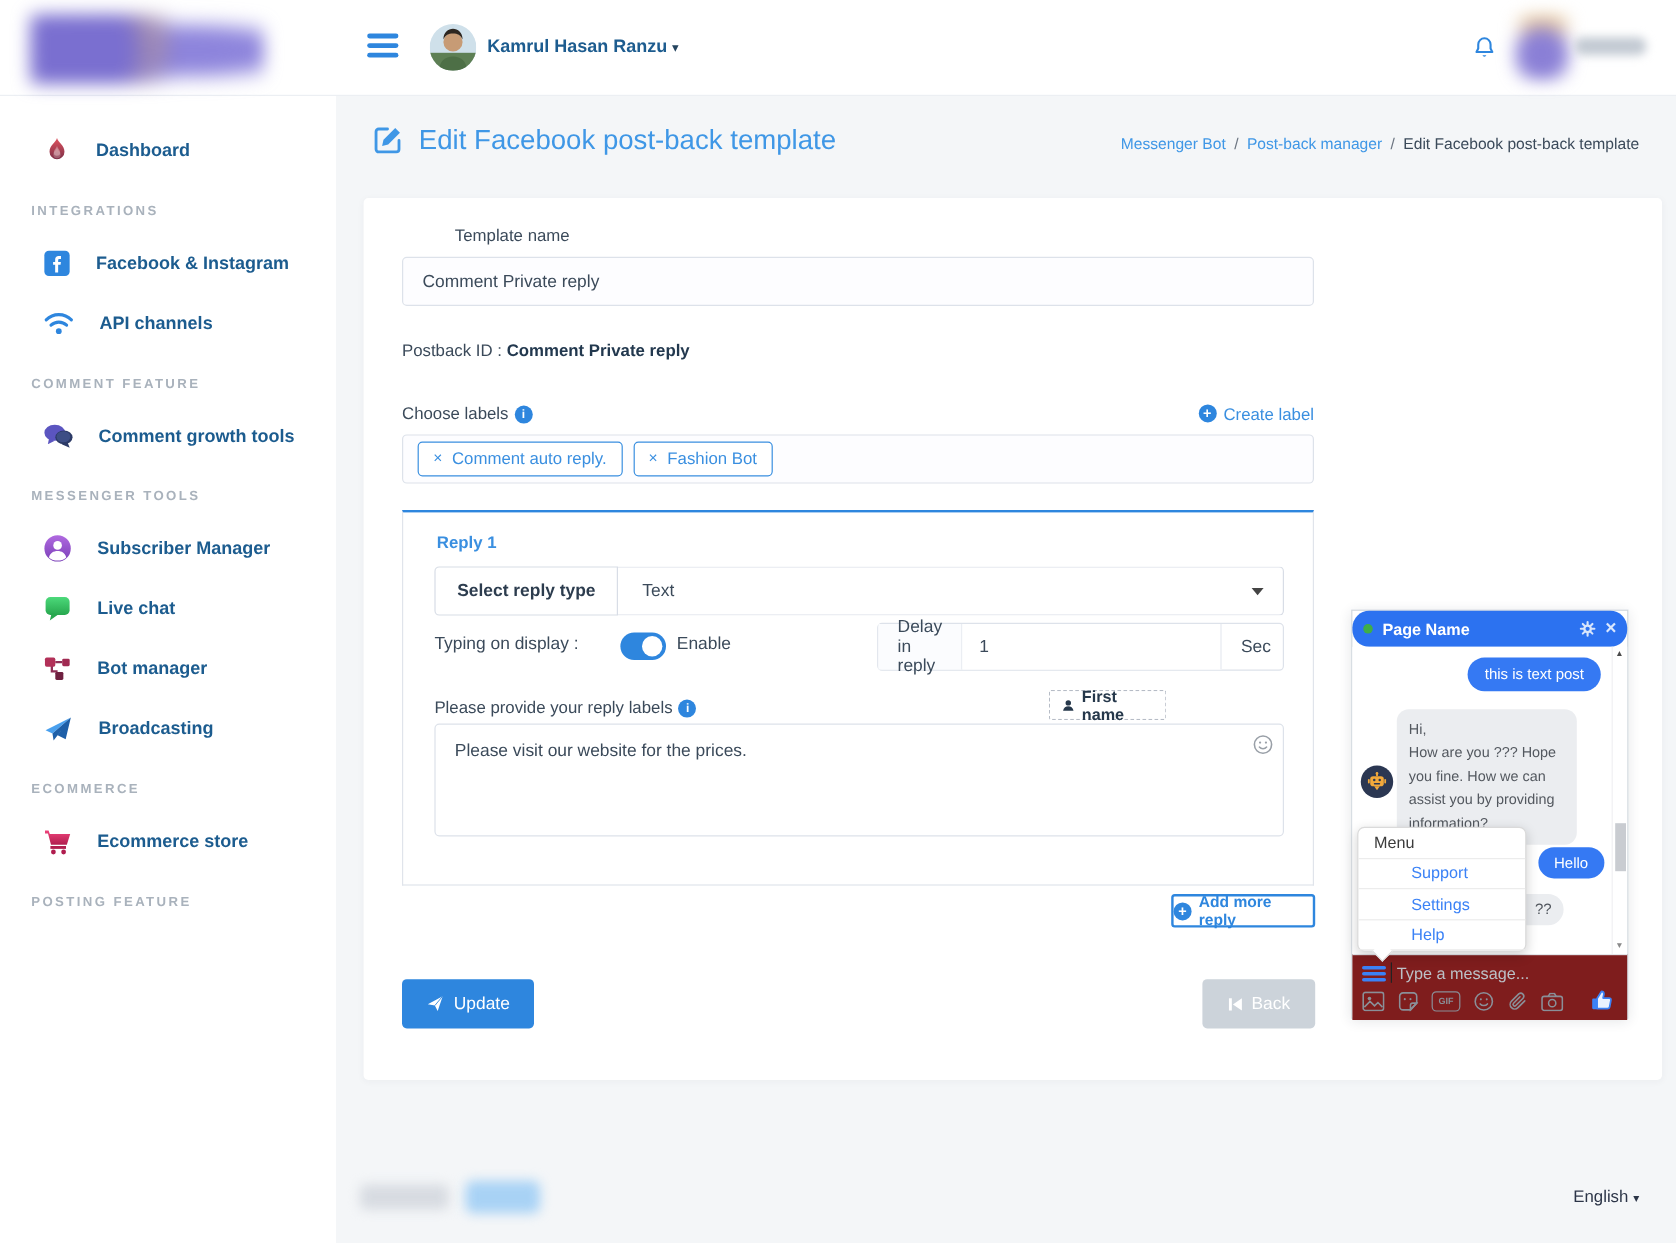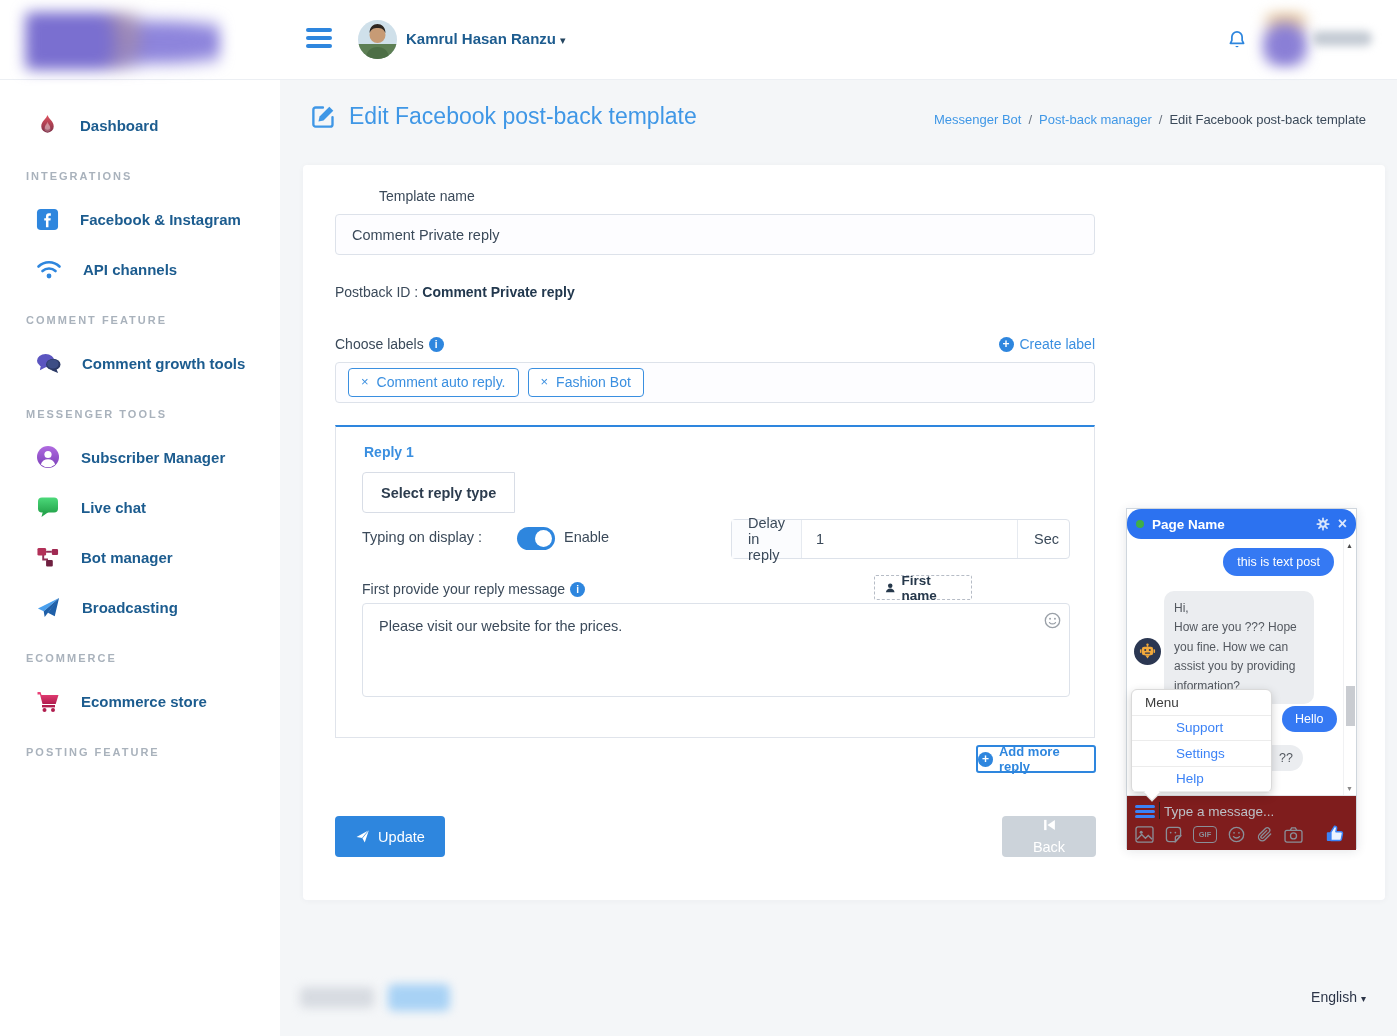--- a/index.html
+++ b/index.html
@@ -84,21 +84,21 @@
   .name-btn { position:absolute; top:0; height:25px; border:1px dashed #b6bcc6; background:#fff; border-radius:2px; display:flex; align-items:center; gap:6px; padding:0 10px; font-size:13.5px; font-weight:700; color:#26384b; cursor:pointer; }
   .name-btn.first { left:512px; width:98px; }
   .name-btn.last { left:612px; width:96px;margin-top:44px; }
 
   .ta-wrap { position:absolute; left:26px; top:176px; width:708px; height:94px; }
   .reply-ta { width:708px; height:94px; border:1px solid #dde2ea; border-radius:4px; resize:none; padding:14px 30px 12px 16px; font-size:14.5px; color:#3b4a5a; font-family:inherit; background:#fff; }
   .ta-smile { position:absolute; right:9px; top:9px; cursor:pointer; }
 
   .add-more { position:absolute; left:673px; top:580px; width:120px; height:28px; border:2px solid #2e86de; border-radius:3px; background:#fff; color:#2e86de; font-size:13px; font-weight:700; display:flex; align-items:center; justify-content:center; gap:6px; cursor:pointer; }
   .btn-update { position:absolute; left:32px; top:651px; width:110px; height:41px; background:#2e86de; border:none; border-radius:4px; color:#fff; font-size:14.5px; font-family:inherit; display:flex; align-items:center; justify-content:center; gap:8px; cursor:pointer; }
-  .btn-back { position:absolute; left:699px; top:651px; width:94px; height:41px; background:#ccd3da; border:none; border-radius:4px; color:#fff; font-size:14.5px; font-family:inherit; display:flex; align-items:center; justify-content:center; gap:7px; cursor:pointer;flex-direction:column; }
+  .btn-back { position:absolute; left:699px; top:651px; width:94px; height:41px; background:#ccd3da; border:none; border-radius:4px; color:#fff; font-size:14.5px; font-family:inherit; display:flex; align-items:center; justify-content:center; gap:7px; cursor:pointer; }
 
   
   .widget { position:absolute; left:846px; top:428px; width:231px; height:341px; background:#fff; border:1px solid #cfd6dd; box-shadow:0 2px 10px rgba(30,40,60,.12); z-index:5; }
   .w-head { position:absolute; left:0; top:0; right:0; height:30px; background:#2c72f0; display:flex; align-items:center; padding:0 9px; gap:8px;border-radius:14px; }
   .w-dot { width:8px; height:8px; border-radius:50%; background:#3fae46; }
   .w-title { color:#fff; font-size:13.5px; font-weight:700; flex:1; }
   .w-gear { cursor:pointer; display:flex; }
   .w-close { color:#dbe7fd; font-size:16px; font-weight:700; cursor:pointer; line-height:1; }
   .w-body { position:absolute; left:0; top:30px; right:0; height:256px; background:#fff; }
   .scrollcol { position:absolute; right:0; top:0; bottom:0; width:13px; border-left:1px solid #f0f1f3; }
@@ -322,38 +322,42 @@
         <span class="x">×</span>
           <span>Fashion Bot</span>
       </div>
     </div>
 
     <div class="reply-card">
       <div class="reply-title">Reply 1</div>
 
       <div class="sel-group">
         <div class="sel-label">Select reply type</div>
+        <div class="sel-box">
+          <span>Text</span>
+          <span class="sel-chevron"></span>
+        </div>
       </div>
 
       <div class="typing-row">
         <span class="typing-label">Typing on display :</span>
         <div class="toggle">
             <span class="knob"></span>
           </div>
         <span class="toggle-state">Enable</span>
         <div class="delay-group">
           <div class="delay-label">Delay in reply</div>
           <input class="delay-input" type="text" value="1" style="">
           <div class="delay-unit">Sec</div>
         </div>
       </div>
 
       <div class="msg-label-row">
         <div class="lbl msg-label">
-          <span>First provide your reply message</span><span class="info-dot">i</span>
+          <span>Please provide your reply labels</span><span class="info-dot">i</span>
         </div>
         <div class="name-btn first">
           <svg width="12" height="12" viewBox="0 0 12 12">
             <circle cx="6" cy="3.4" r="2.6" fill="#26384b"></circle>
               <path d="M1 11c.6-3 2.6-4.3 5-4.3S10.4 8 11 11z" fill="#26384b"></path>
           </svg>
           <span>First name</span>
         </div>
         <div class="name-btn last">
           <svg width="12" height="12" viewBox="0 0 12 12">

